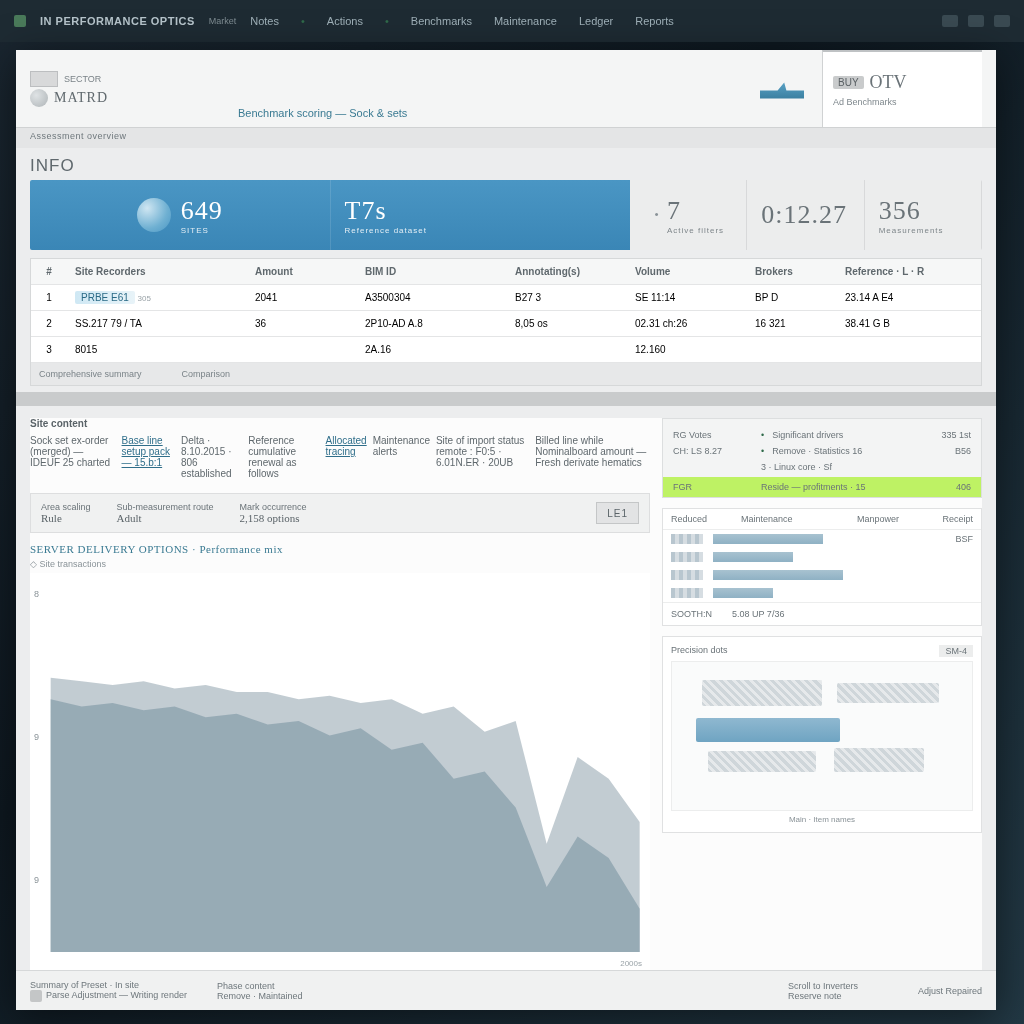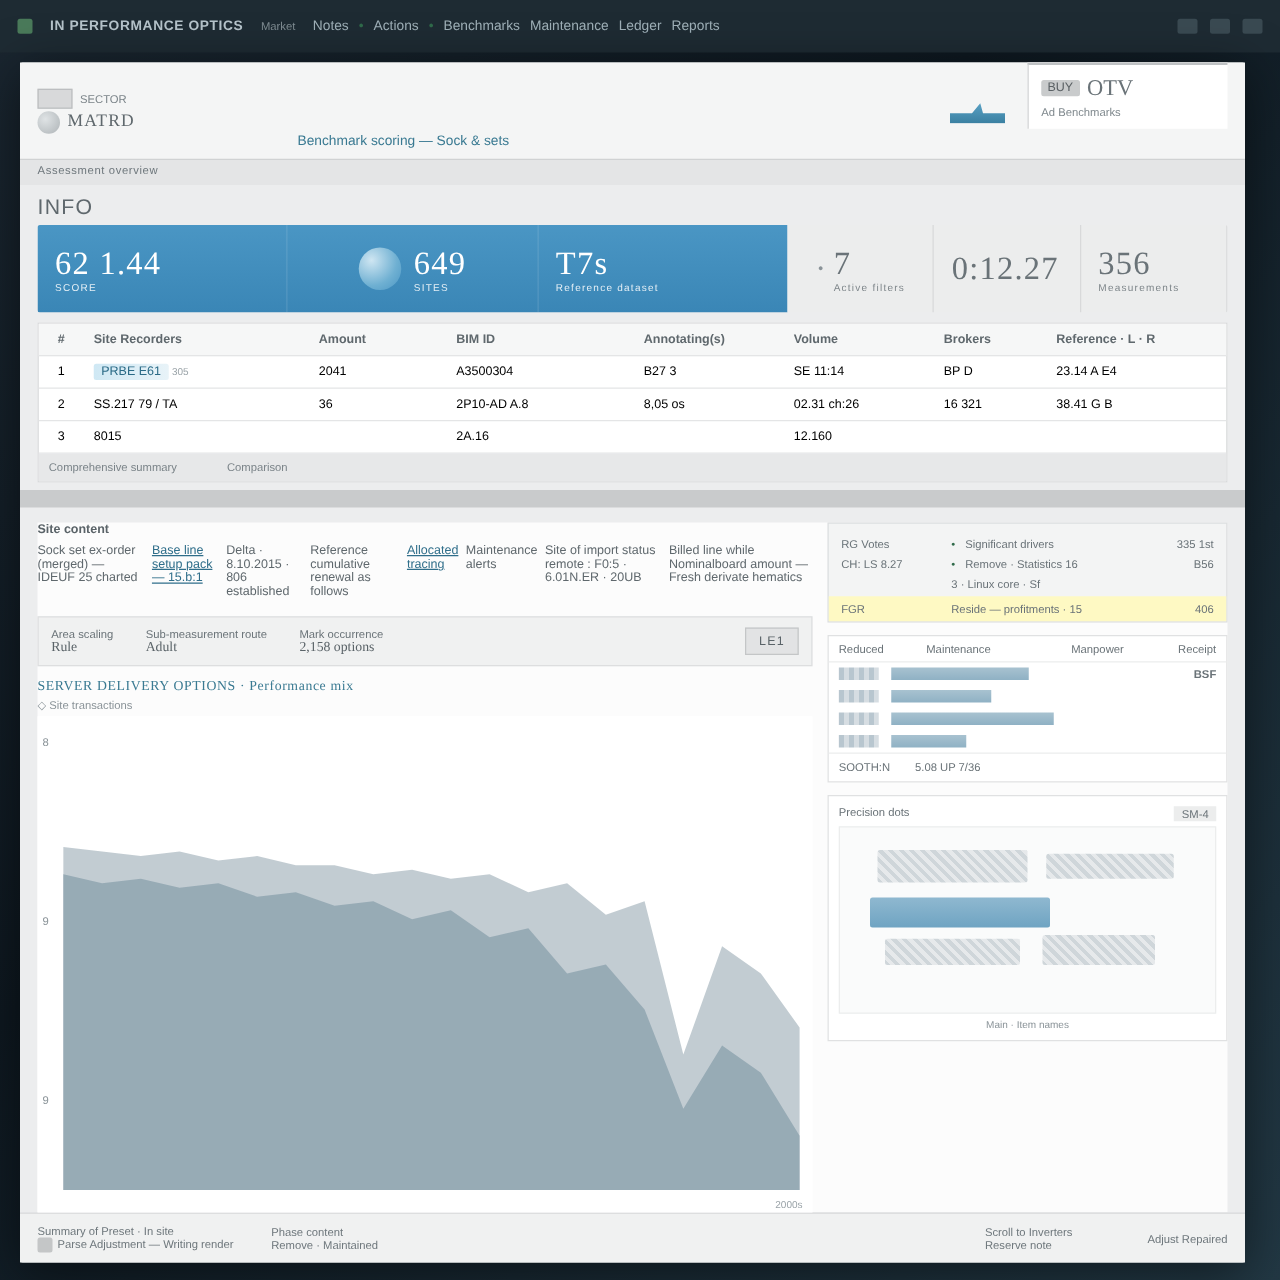--- a/index.html
+++ b/index.html
@@ -4,39 +4,39 @@
 <style>
   * { box-sizing: border-box; margin: 0; padding: 0; }
   html, body { width: 1024px; height: 1024px; overflow: hidden; font-family: "Segoe UI", Arial, sans-serif; }
   body { background: linear-gradient(135deg,#1a2630 0%,#0e1820 40%,#223844 100%); padding: 0; }
 
   
   .appbar { height: 42px; background:#1e2b33; display:flex; align-items:center; padding:0 14px; color:#c9d4d9; font-size:11px; gap:14px; }
   .appbar .logo { width:12px; height:12px; background:#4a7a5a; border-radius:2px; }
   .appbar .title { font-size:11px; letter-spacing:0.5px; font-weight:600; color:#b6c4cb; }
   .appbar .spacer { flex:1; }
-  .appbar .nav { display:flex; gap:8px; }
+  .appbar .nav { display:flex; gap:22px; }
   .appbar .nav span { color:#9fb0b8; cursor:pointer; }
   .appbar .nav .sep { color:#2f6a4a; }
   .appbar .ri { display:flex; gap:10px; }
   .appbar .ri .ico { width:16px; height:12px; background:#3a4a52; border-radius:2px; }
 
   .window { position:absolute; left:16px; top:50px; width:980px; height:960px; background:#ecedee; box-shadow:0 8px 40px rgba(0,0,0,0.5); border-radius:2px; display:flex; flex-direction:column; }
 
   
   .hdr { height:78px; background:#f4f5f5; border-bottom:1px solid #d0d2d3; display:flex; align-items:center; padding:0 14px; gap:10px; }
   .brand { display:flex; flex-direction:column; gap:2px; }
   .brand-chip { width:28px; height:16px; background:#d8d9da; border:1px solid #bcbec0; }
   .brand-sm { font-size:9px; color:#7a8388; }
   .brand-big { font-family:Georgia,serif; font-size:14px; color:#5f686d; letter-spacing:1px; }
   .hdr-sub { font-size:11px; color:#3a7a92; margin-left:120px; align-self:flex-end; padding-bottom:8px;}
   .hdr .sp { flex:1; }
   .hdr-icon { width:44px; height:20px; margin-right:8px; }
   .hdr-icon.ship { background:linear-gradient(#5fa8cc,#3a7fa0); clip-path:polygon(0 60%,40% 60%,55% 20%,60% 60%,100% 60%,100% 100%,0 100%); }
-  .tabcards { display:flex; align-self:stretch;flex-direction:column; }
+  .tabcards { display:flex; align-self:stretch; }
   .tabcard { width:160px; border-left:1px solid #d0d2d3; padding:8px 10px; display:flex; flex-direction:column; justify-content:center; gap:4px; }
   .tabcard.active { background:#ffffff; border-top:2px solid #bfc2c4; }
   .tabcard .tc-top { font-family:Georgia,serif; font-size:18px; color:#6a7378; display:flex; align-items:center; gap:6px;}
   .tabcard .tc-top .pill { font-size:10px; background:#c9cbcc; color:#5a6064; padding:1px 5px; border-radius:2px; font-family:Arial; }
   .tabcard .tc-bot { font-size:9px; color:#7f888d; }
   .tabcard .tc-thumb { width:22px; height:18px; background:repeating-linear-gradient(45deg,#c9cbcc,#c9cbcc 3px,#e0e1e2 3px,#e0e1e2 6px); border-radius:2px; }
 
   .crumb { height:20px; background:#e4e5e6; font-size:9px; color:#6e777c; padding:3px 14px; letter-spacing:0.5px;}
 
   
@@ -98,21 +98,21 @@
   .panel { background:#f3f4f4; border:1px solid #dcdedf; padding:8px 10px; }
   .panel .row { display:flex; font-size:9px; color:#6a7378; gap:8px; padding:3px 0;}
   .panel .row .k{flex:0 0 80px;}
   .panel .row .sep{color:#2f6a4a;}
   .panel .row .v{flex:1;}
   .panel .row .n{flex:0 0 50px; text-align:right;}
 
   .cats { background:#fff; border:1px solid #e0e1e2; }
   .cats .ch { display:flex; font-size:9px; color:#6a7378; padding:5px 8px; border-bottom:1px solid #eceded;}
   .cats .ch .a{flex:0 0 70px;} .cats .ch .b{flex:1;} .cats .ch .c{flex:0 0 70px;text-align:center;} .cats .ch .d{flex:0 0 60px; text-align:right;}
-  .cats .cr { display:flex; align-items:center; padding:4px 8px; font-size:9px; color:#6a7378; gap:10px;font-weight:bold;}
+  .cats .cr { display:flex; align-items:center; padding:4px 8px; font-size:9px; color:#6a7378; gap:10px;}
   .cats .cr .sw{width:32px; height:10px; background:repeating-linear-gradient(90deg,#b8c6cf,#b8c6cf 4px,#d6dde2 4px,#d6dde2 8px);}
   .cats .cr .bar{height:10px; background:linear-gradient(#a8c2d0,#8fb1c4);}
   .cats .cr .lab{flex:1;}
   .cats .sum { padding:6px 8px; font-size:9px; color:#6a7378; display:flex; gap:20px; border-top:1px solid #eceded;}
 
   .mini { background:#fff; border:1px solid #e0e1e2; padding:8px; position:relative;}
   .mini .mh { font-size:9px; color:#6a7378; margin-bottom:4px; display:flex; justify-content:space-between;}
   .mini .box{ height:150px; background:#fafbfb; border:1px solid #eceded; position:relative;}
   .mini .patch { position:absolute; background:repeating-linear-gradient(45deg,#cfd6da,#cfd6da 3px,#e6e9eb 3px,#e6e9eb 6px); border-radius:2px;}
   .mini .cap { font-size:8px; color:#8a9398; text-align:center; margin-top:4px;}
@@ -172,24 +172,20 @@
         <div class="tc-bot">Ad Benchmarks</div>
       </div>
     </div>
   </div>
 
   <div class="crumb">Assessment overview</div>
 
   <div class="info-label">INFO</div>
   <div class="metrics">
     <div class="blue">
-      <div class="cell">
-        <span class="big">62 1.44</span>
-        <span class="sm">SCORE</span>
-      </div>
       <div class="cell" style="flex-direction:row;align-items:center">
         <span class="globe"></span>
         <div>
           <div class="big">649</div>
           <div class="sm">SITES</div>
         </div>
       </div>
       <div class="cell">
         <span class="big">T7s</span>
         <span class="sm">Reference dataset</span>
@@ -319,21 +315,21 @@
         <div class="row">
             <span class="k">CH: LS 8.27</span>
             <span class="sep">•</span>
             <span class="v">Remove · Statistics 16</span>
             <span class="n">B56</span>
           </div>
         <div class="row">
             <span class="k"></span>
             <span class="v">3 · Linux core · Sf</span>
           </div>
-        <div class="row" style="background:#fef9c3;margin:2px -10px -8px;padding:5px 10px">
+        <div class="row" style="background:#bef264;margin:2px -10px -8px;padding:5px 10px">
             <span class="k">FGR</span>
             <span class="v">Reside — profitments · 15</span>
             <span class="n">406</span>
           </div>
       </div>
 
       <div class="cats">
         <div class="ch">
           <span class="a">Reduced</span>
           <span class="b">Maintenance</span>

